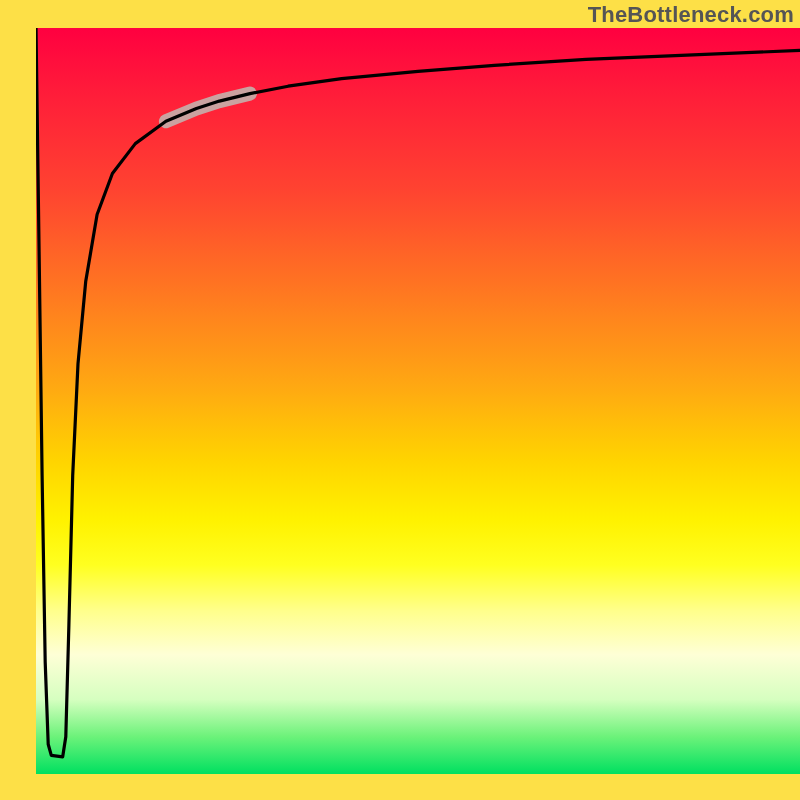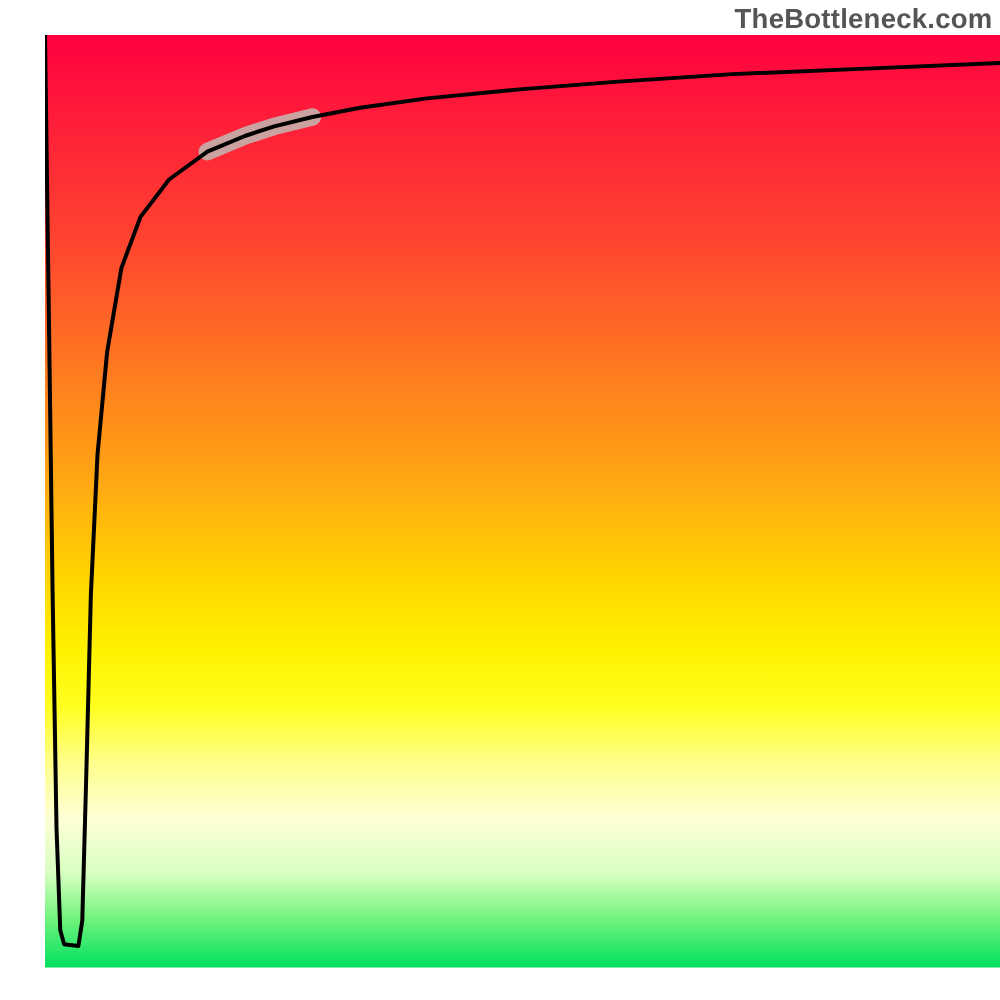--- a/index.html
+++ b/index.html
@@ -8,21 +8,21 @@
     width: 800px;
     height: 800px;
     overflow: hidden;
     background: #000;
     font-family: Arial, Helvetica, sans-serif;
   }
   .frame {
     position: relative;
     width: 800px;
     height: 800px;
-    background: #ffffff;
+    background: #fde047;
   }
   .watermark {
     position: absolute;
     top: 2px;
     right: 6px;
     font-size: 22px;
     font-weight: 600;
     color: #555;
     letter-spacing: 0.2px;
     z-index: 5;

